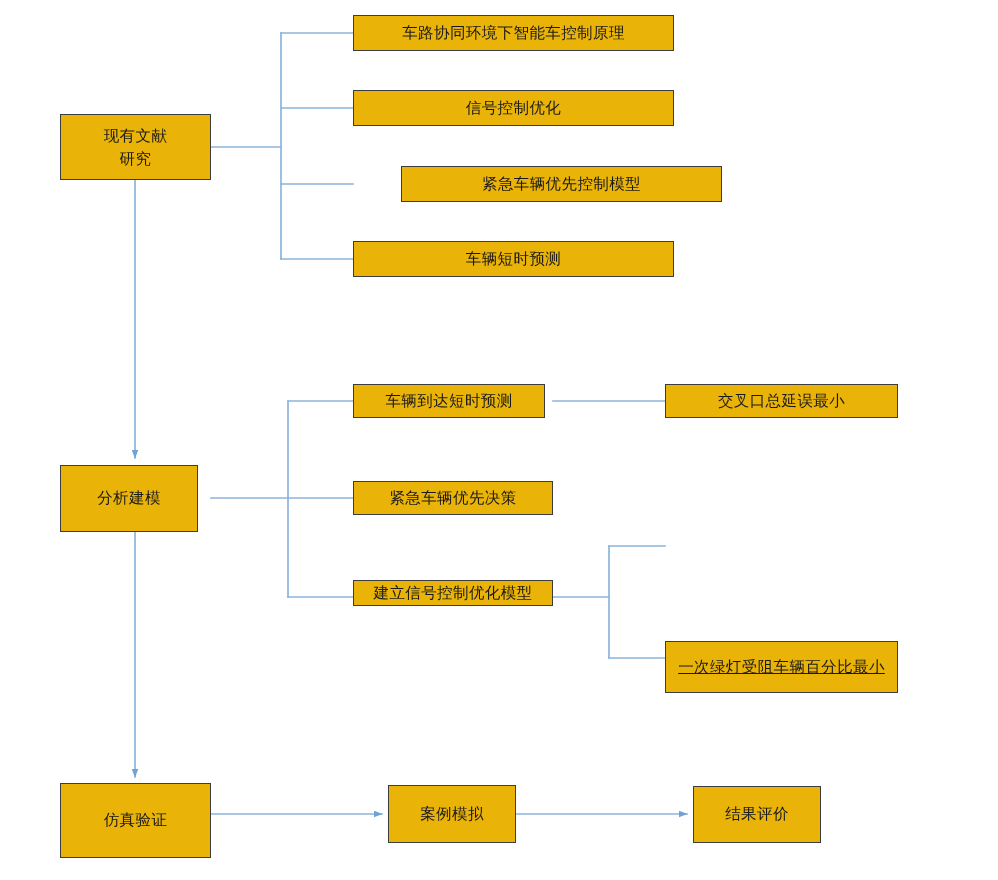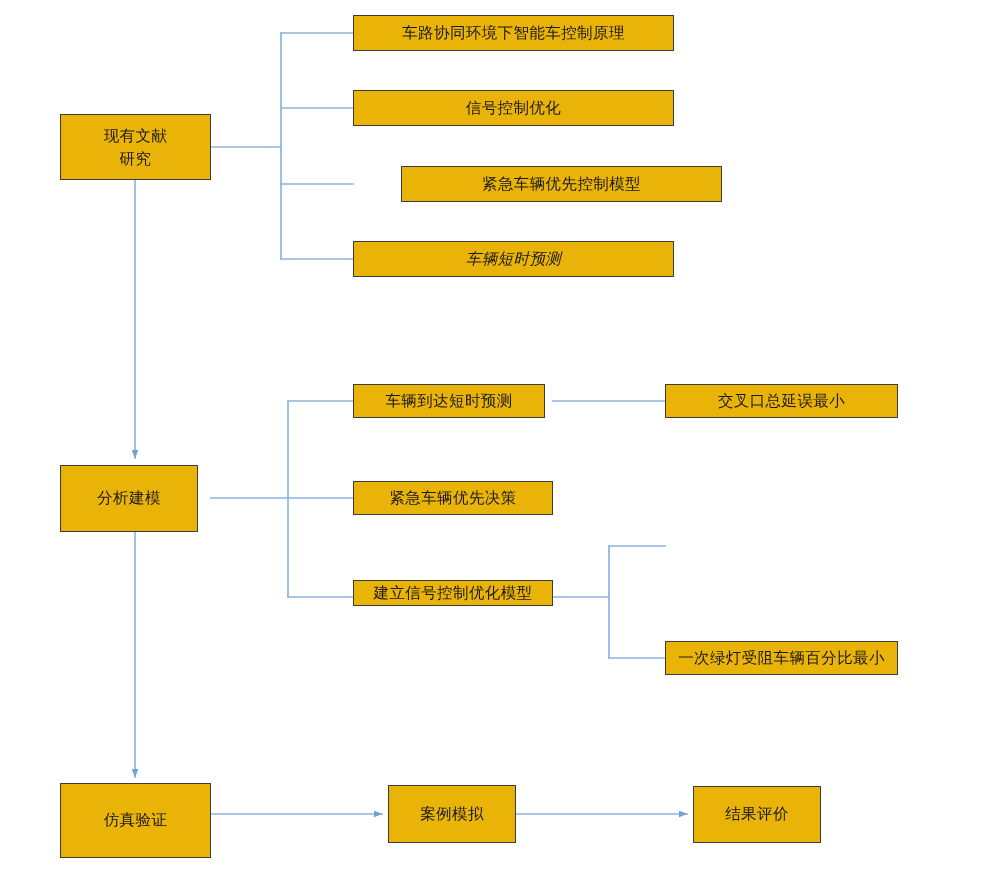--- a/index.html
+++ b/index.html
@@ -91,34 +91,34 @@
 
   <div class="node two-line" style="left:60px; top:114px; width:151px; height:66px;">现有文献
 研究</div>
 
   <div class="node" style="left:353px; top:15px; width:321px; height:36px;">车路协同环境下智能车控制原理</div>
 
   <div class="node" style="left:353px; top:90px; width:321px; height:36px;">信号控制优化</div>
 
   <div class="node" style="left:353px; top:166px; width:321px; height:36px;margin-left:48px;">紧急车辆优先控制模型</div>
 
-  <div class="node" style="left:353px; top:241px; width:321px; height:36px;font-style:italic;">车辆短时预测</div>
+  <div class="node" style="left:353px; top:241px; width:321px; height:36px;">车辆短时预测</div>
 
   <div class="node" style="left:60px; top:465px; width:138px; height:67px;">分析建模</div>
 
   <div class="node" style="left:353px; top:384px; width:192px; height:34px;">车辆到达短时预测</div>
 
   <div class="node" style="left:353px; top:481px; width:200px; height:34px;">紧急车辆优先决策</div>
 
   <div class="node" style="left:353px; top:580px; width:200px; height:26px;">建立信号控制优化模型</div>
 
   <div class="node" style="left:665px; top:384px; width:233px; height:34px;">交叉口总延误最小</div>
 
 
-  <div class="node" style="left:665px; top:641px; width:233px; height:34px;">一次绿灯受阻车辆百分比最小</div>
+  <div class="node" style="left:665px; top:641px; width:233px; height:52px;text-decoration:underline;">一次绿灯受阻车辆百分比最小</div>
 
   <div class="node" style="left:60px; top:783px; width:151px; height:75px;">仿真验证</div>
 
   <div class="node" style="left:693px; top:786px; width:128px; height:57px;">结果评价</div>
 
   <div class="node" style="left:388px; top:785px; width:128px; height:58px;">案例模拟</div>
 
 </div>
 
 </body></html>

